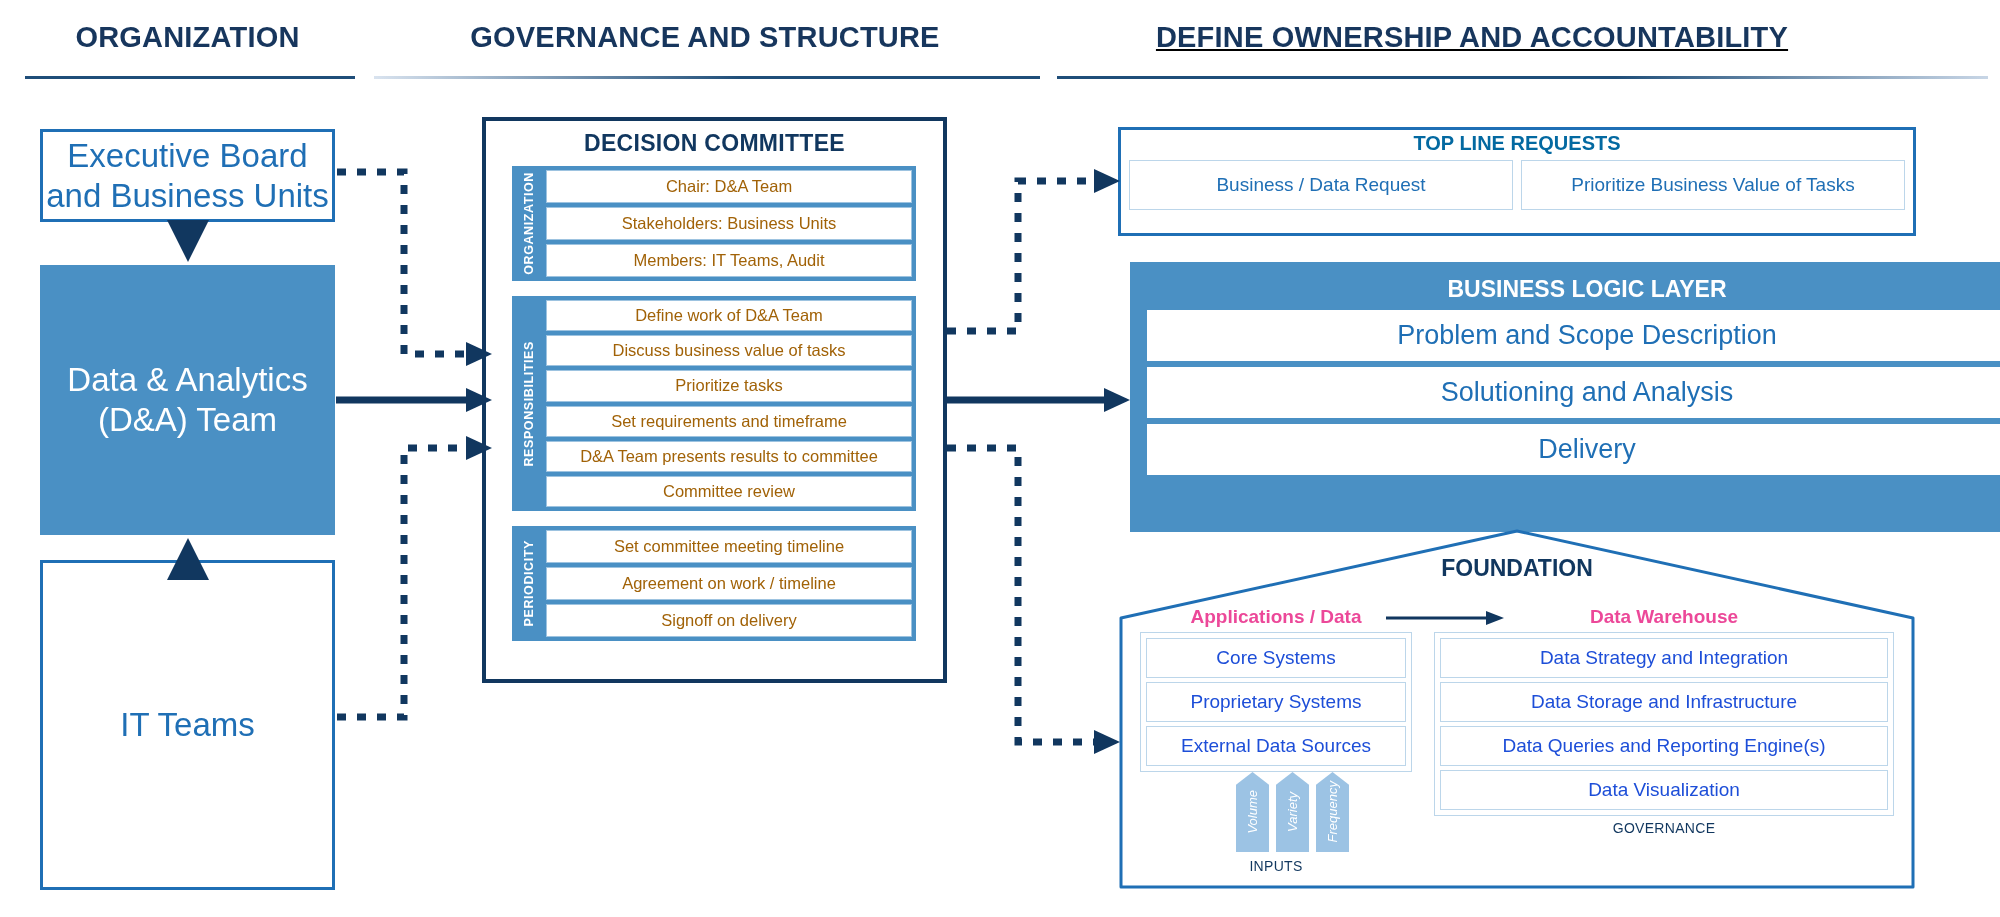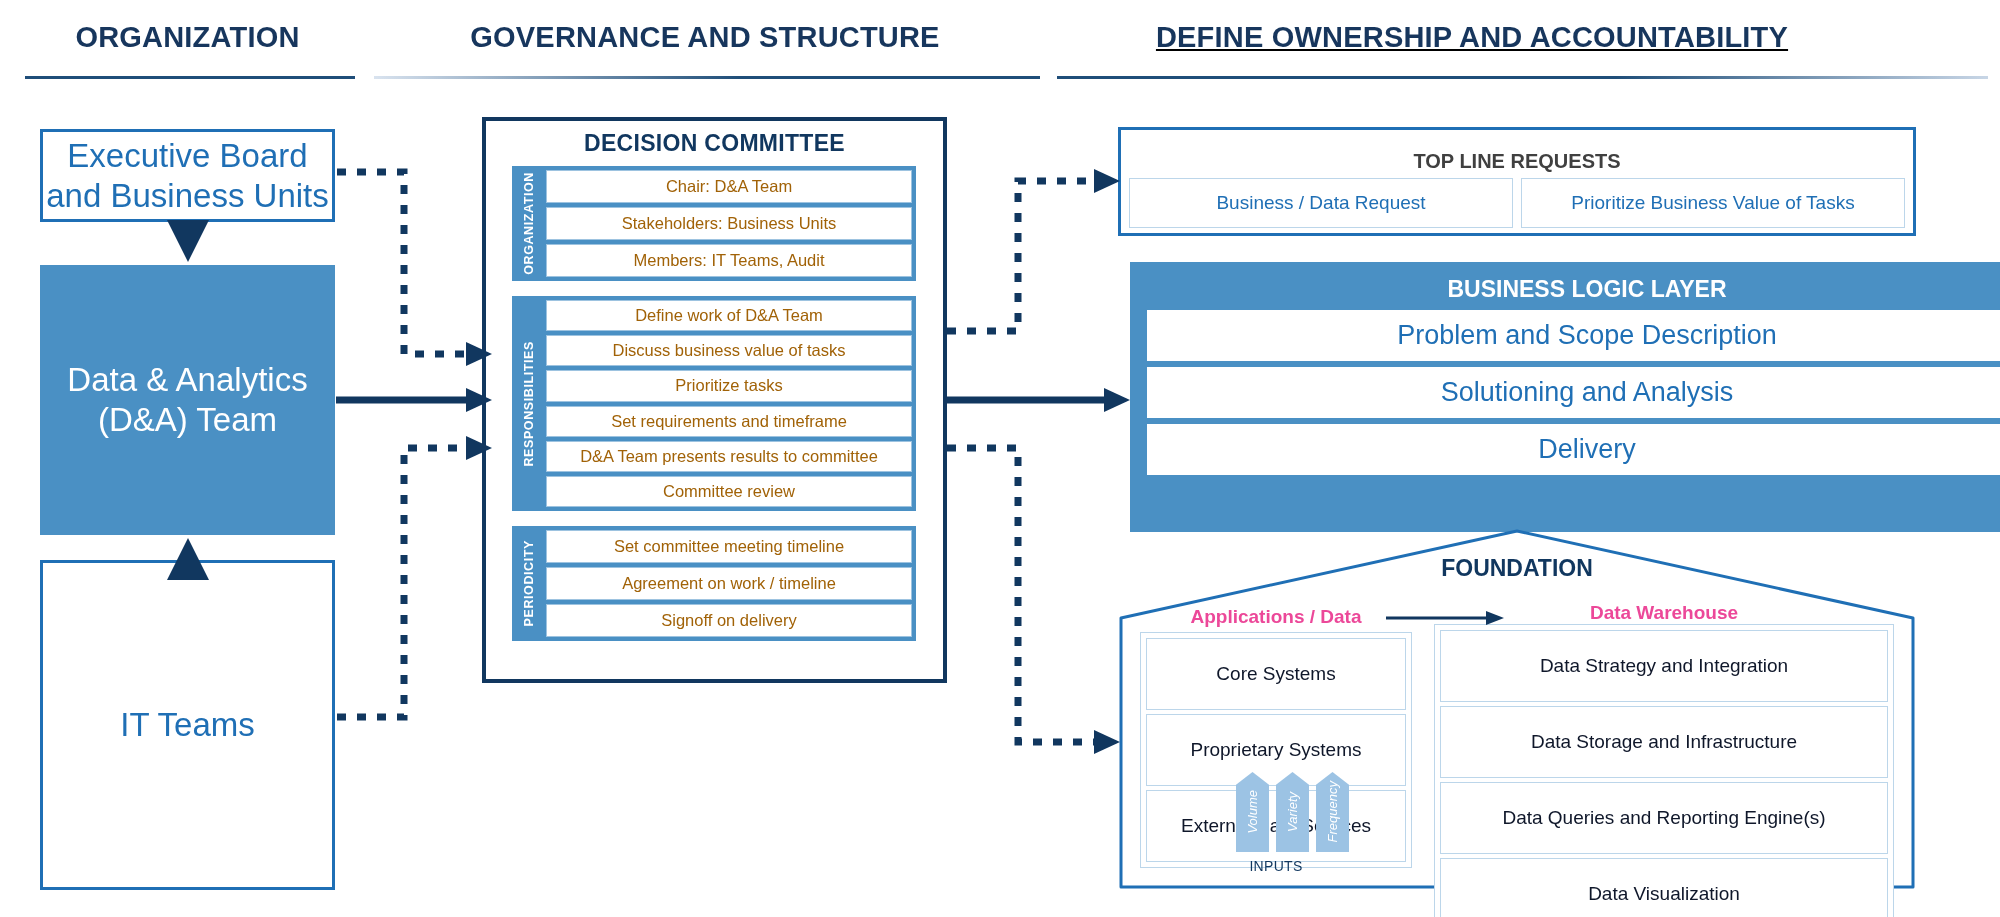--- a/index.html
+++ b/index.html
@@ -51,21 +51,21 @@
     display:flex;align-items:center;justify-content:center;
     color:#a16207;font-size:16.5px;white-space:nowrap;
   }
 
   
   #top-line{
     position:absolute;left:1118px;top:127px;width:798px;height:109px;
     border:3px solid #1F6FB5;background:#fff;box-sizing:border-box;
   }
   #top-line .t{
-    text-align:center;font-weight:bold;color:#404040;font-size:20px;margin-top:20px;
+    text-align:center;font-weight:bold;color:#0369a1;font-size:20px;margin-top:2px;
   }
   .tl-row{display:flex;gap:8px;padding:5px 8px 8px 8px;}
   .tl-cell{
     flex:1;border:1px solid #bcd6ea;background:#fff;color:#1F6FB5;
     font-size:19px;text-align:center;padding:13px 4px;
   }
 
   #bll{
     position:absolute;left:1130px;top:262px;width:914px;height:270px;
     background:#4A90C4;box-sizing:border-box;
@@ -84,22 +84,22 @@
     font-weight:bold;color:#11375F;font-size:23px;
   }
   .fnd-cols{position:absolute;left:22px;top:74px;right:22px;bottom:8px;display:flex;gap:22px;}
   .fnd-col{display:flex;flex-direction:column;}
   .fnd-col-head{
     text-align:center;font-weight:bold;color:#ec4899;font-size:19px;height:30px;
     display:flex;align-items:center;justify-content:center;
   }
   .fnd-panel{border:1px solid #bcd6ea;background:#fff;padding:5px;display:flex;flex-direction:column;gap:4px;}
   .fnd-item{
-    border:1px solid #bcd6ea;background:#fff;color:#0f172a;text-align:center;
-    font-size:19px;padding:24px 4px;
+    border:1px solid #bcd6ea;background:#fff;color:#1d4ed8;text-align:center;
+    font-size:19px;padding:8px 4px;
   }
   .fnd-foot{text-align:center;color:#11375F;font-size:14px;padding-top:4px;letter-spacing:.3px;}
 
   
   .inputs-wrap{position:absolute;left:96px;bottom:30px;display:flex;gap:7px;}
   .chev{
     width:33px;height:80px;background:#9CC3E4;
     clip-path:polygon(0% 16%, 50% 0%, 100% 16%, 100% 100%, 0% 100%);
     display:flex;align-items:center;justify-content:center;
   }

